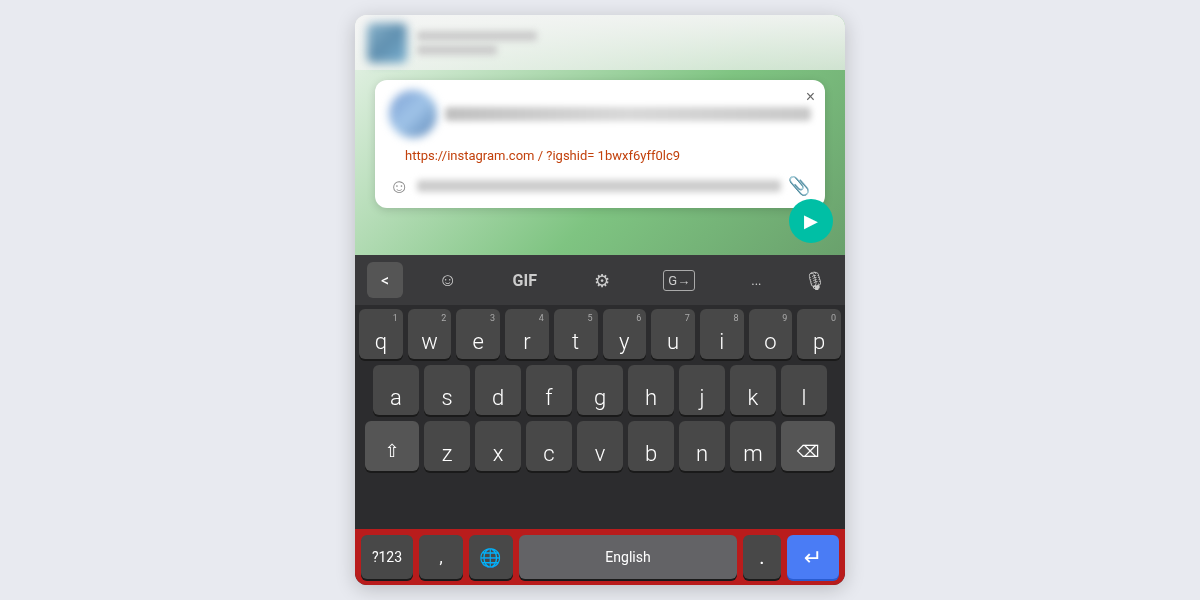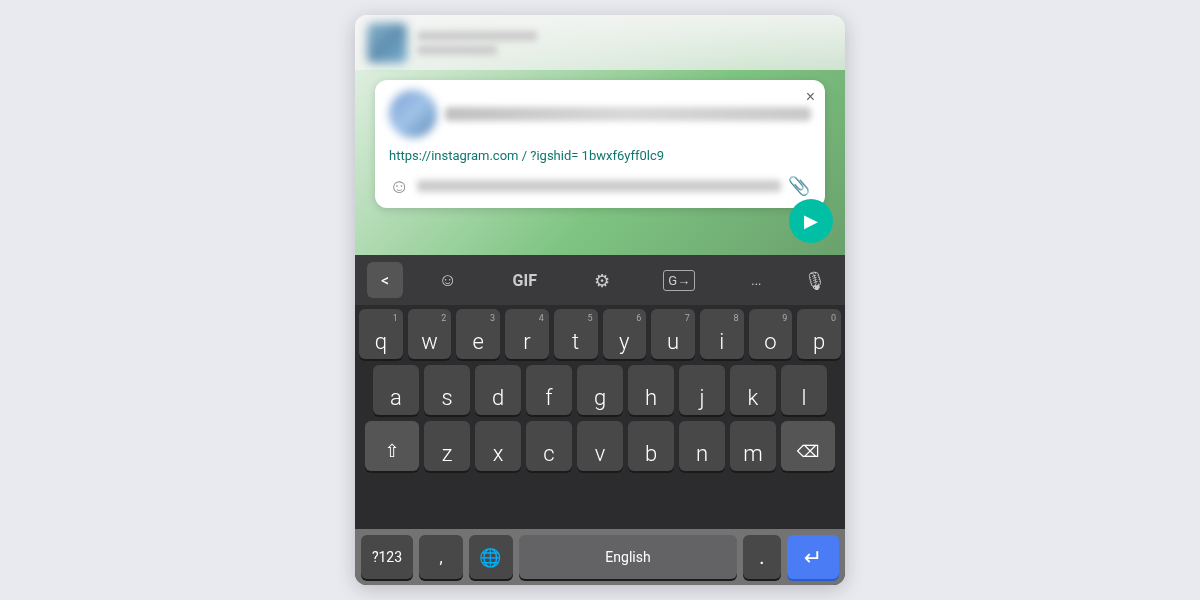--- a/index.html
+++ b/index.html
@@ -86,23 +86,24 @@
       right: 10px;
       color: #666;
       font-size: 16px;
       cursor: pointer;
       background: none;
       border: none;
     }
 
     .bubble-url {
       font-size: 13px;
-      color: #0f766e;
+      color: #c2410c;
       line-height: 1.5;
       margin-bottom: 8px;
+      margin-left: 16px;
     }
 
     .bubble-footer {
       display: flex;
       align-items: center;
       justify-content: space-between;
     }
 
     .emoji-icon {
       color: #888;
@@ -247,21 +248,21 @@
     }
 
     .key-letter {
       font-size: 22px;
       font-weight: 300;
       line-height: 1;
     }
 
     
     .keyboard-bottom {
-      background: #737373;
+      background: #b91c1c;
       height: 56px;
       display: flex;
       align-items: center;
       padding: 6px 6px;
       gap: 6px;
     }
 
     .bottom-numbers {
       background: #484848;
       border-radius: 6px;

